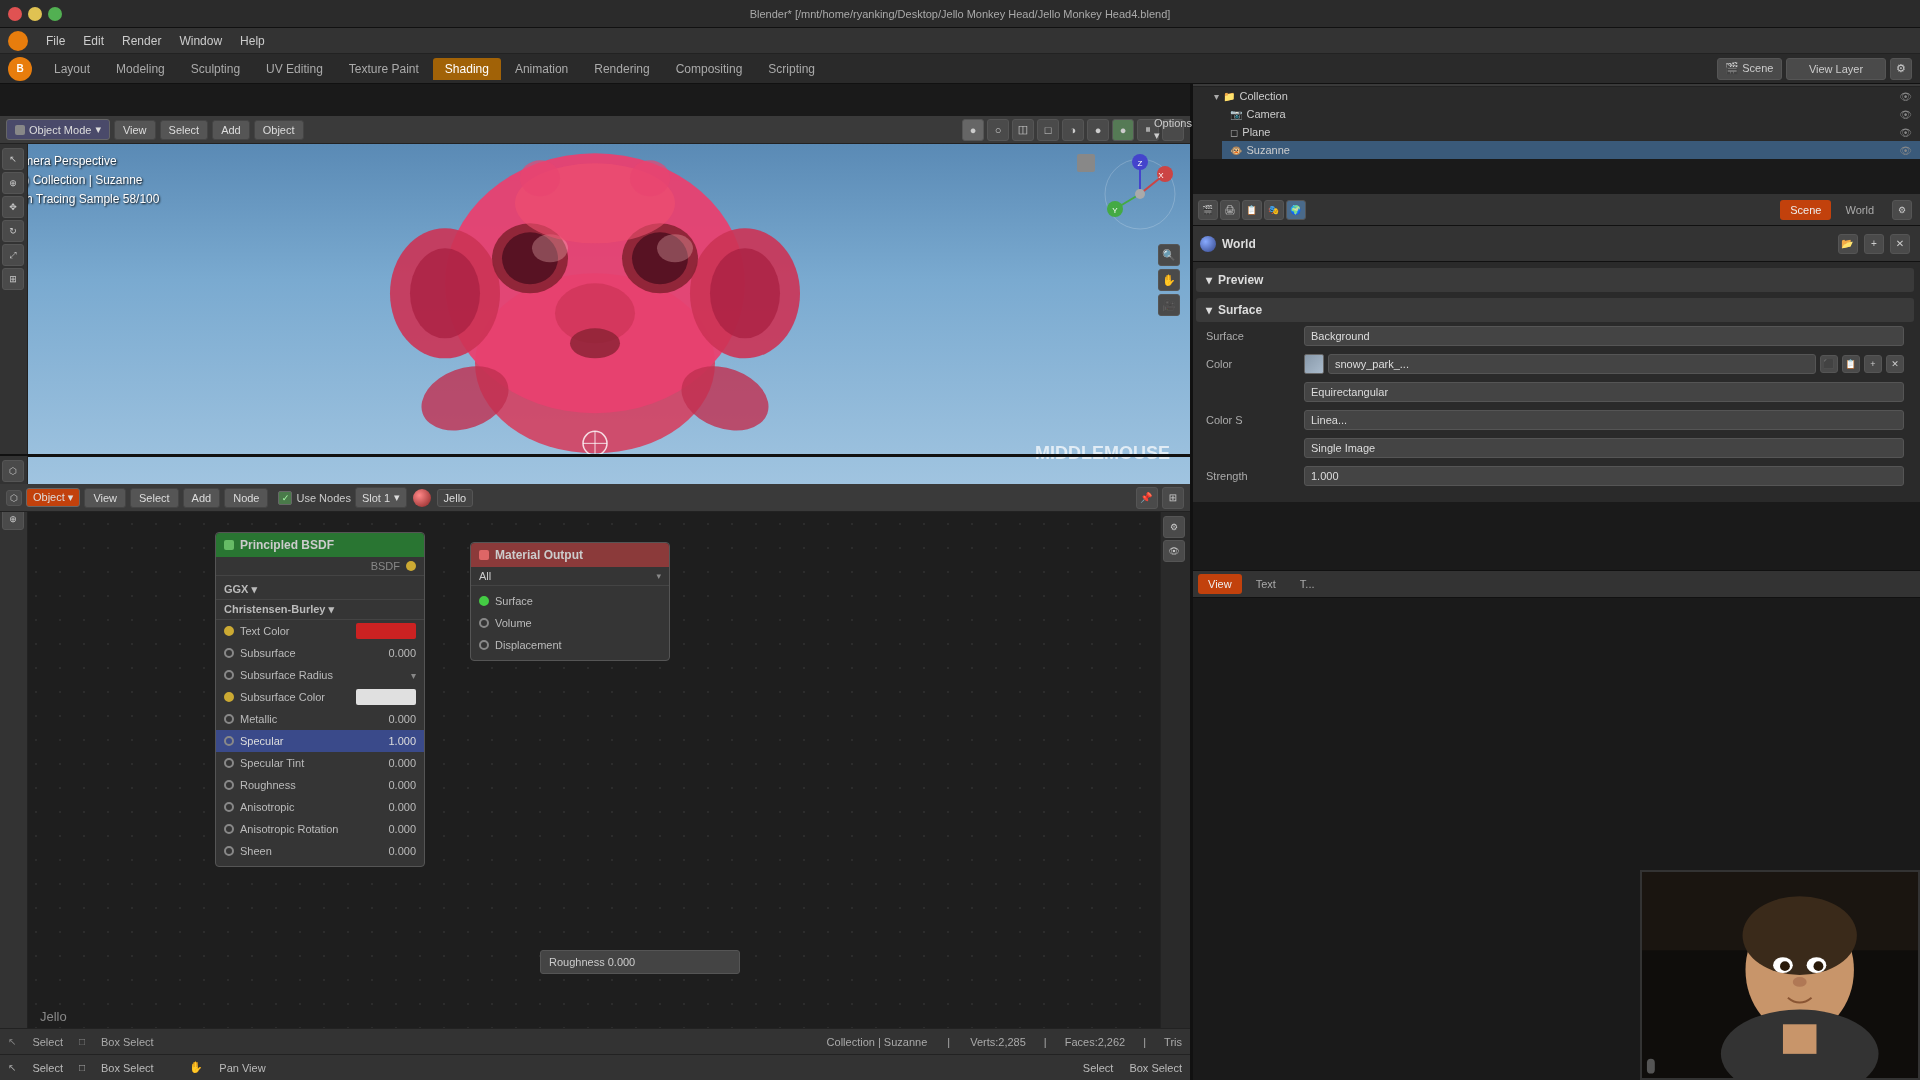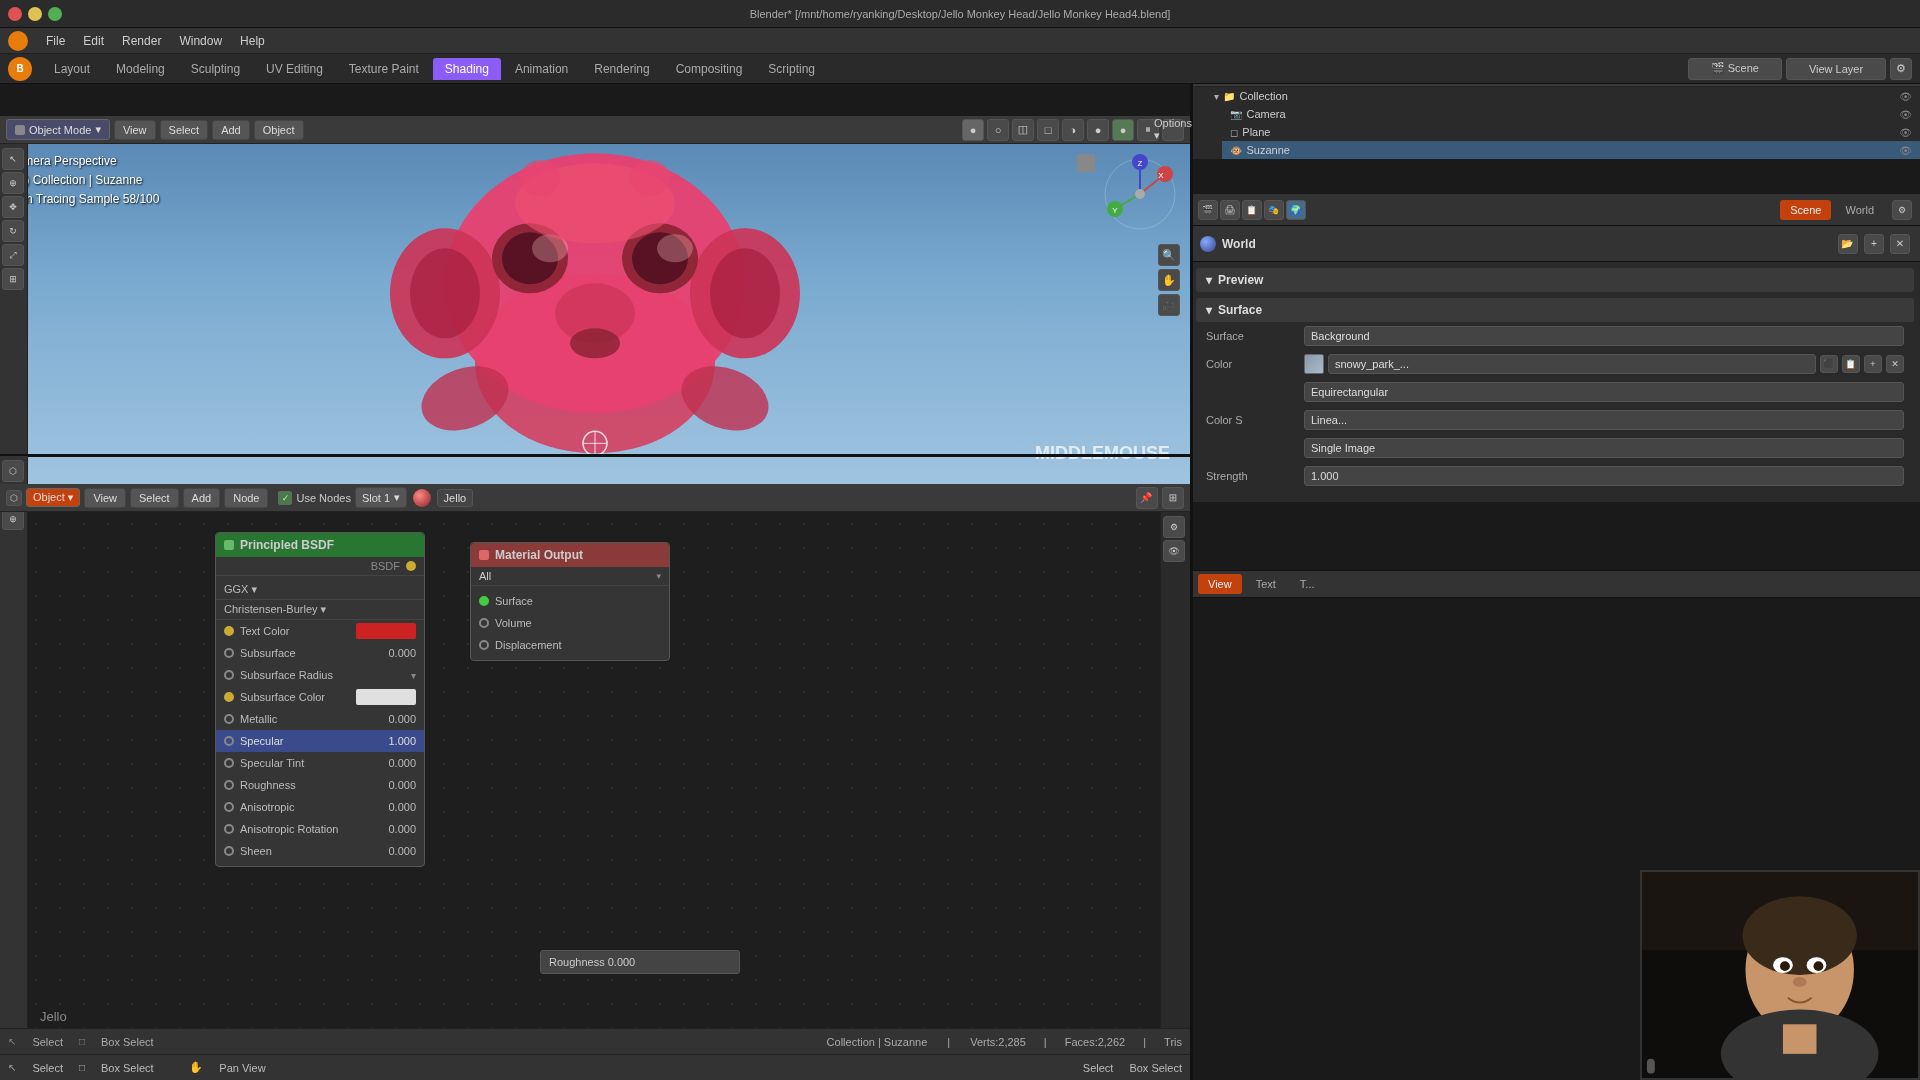--- a/index.html
+++ b/index.html
@@ -88,21 +88,21 @@
       border-bottom: 1px solid #111;
     }
     .ws-tab {
       padding: 4px 12px;
       color: #aaa;
       font-size: 12px;
       cursor: pointer;
       border-radius: 3px 3px 0 0;
     }
     .ws-tab.active {
-      background: #8b5cf6;
+      background: #a16207;
       color: #fff;
     }
     .tb-btn {
       padding: 3px 8px;
       background: #555;
       color: #ddd;
       border: 1px solid #444;
       border-radius: 3px;
       cursor: pointer;
       font-size: 11px;
@@ -259,20 +259,21 @@
       width: 60px;
       height: 16px;
       border-radius: 2px;
       margin-left: 8px;
     }
     .node-dropdown-row {
       padding: 3px 8px;
       font-size: 11px;
       color: #bbb;
       border-bottom: 1px solid #444;
+      font-weight: bold;
     }
 
     
     #scene-collection {
       position: absolute;
       top: 56px;
       right: 0;
       width: 730px;
       background: #2a2a2a;
     }
@@ -616,21 +617,21 @@
   <span class="ws-tab">UV Editing</span>
   <span class="ws-tab">Texture Paint</span>
   <span class="ws-tab active">Shading</span>
   <span class="ws-tab">Animation</span>
   <span class="ws-tab">Rendering</span>
   <span class="ws-tab">Compositing</span>
   <span class="ws-tab">Scripting</span>
   <span style="flex:1;"></span>
 
   <div style="display:flex;gap:4px;align-items:center;">
-    <div class="icon-btn" style="width:94px;font-size:11px;">🎬 Scene</div>
+    <div class="icon-btn" style="width:65px;font-size:11px;">🎬 Scene</div>
     <div class="icon-btn" style="width:100px;font-size:11px;">
         <span>View Layer</span>
       </div>
     <div class="icon-btn">⚙</div>
   </div>
 </div>
 
 <div id="viewport-header">
   <div id="object-mode-btn">
     <span style="width:10px;height:10px;background:#888;border-radius:2px;display:inline-block;"></span>

